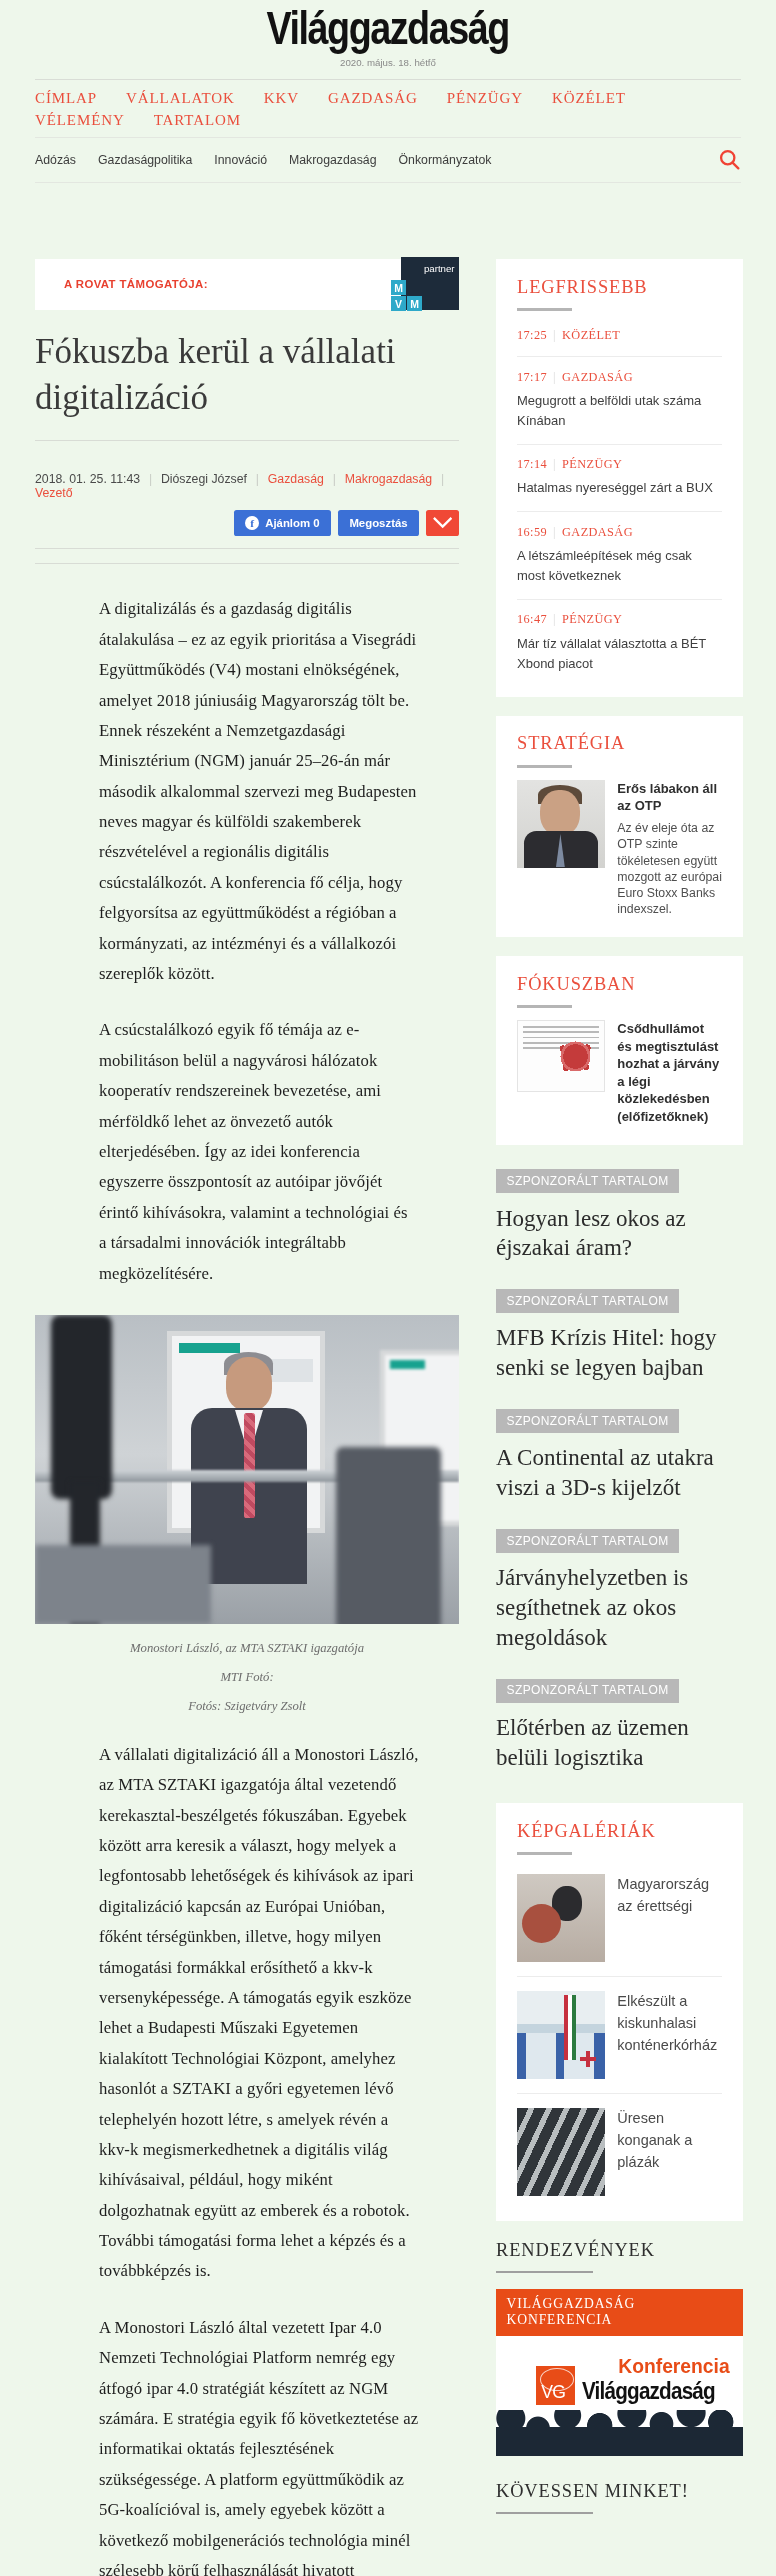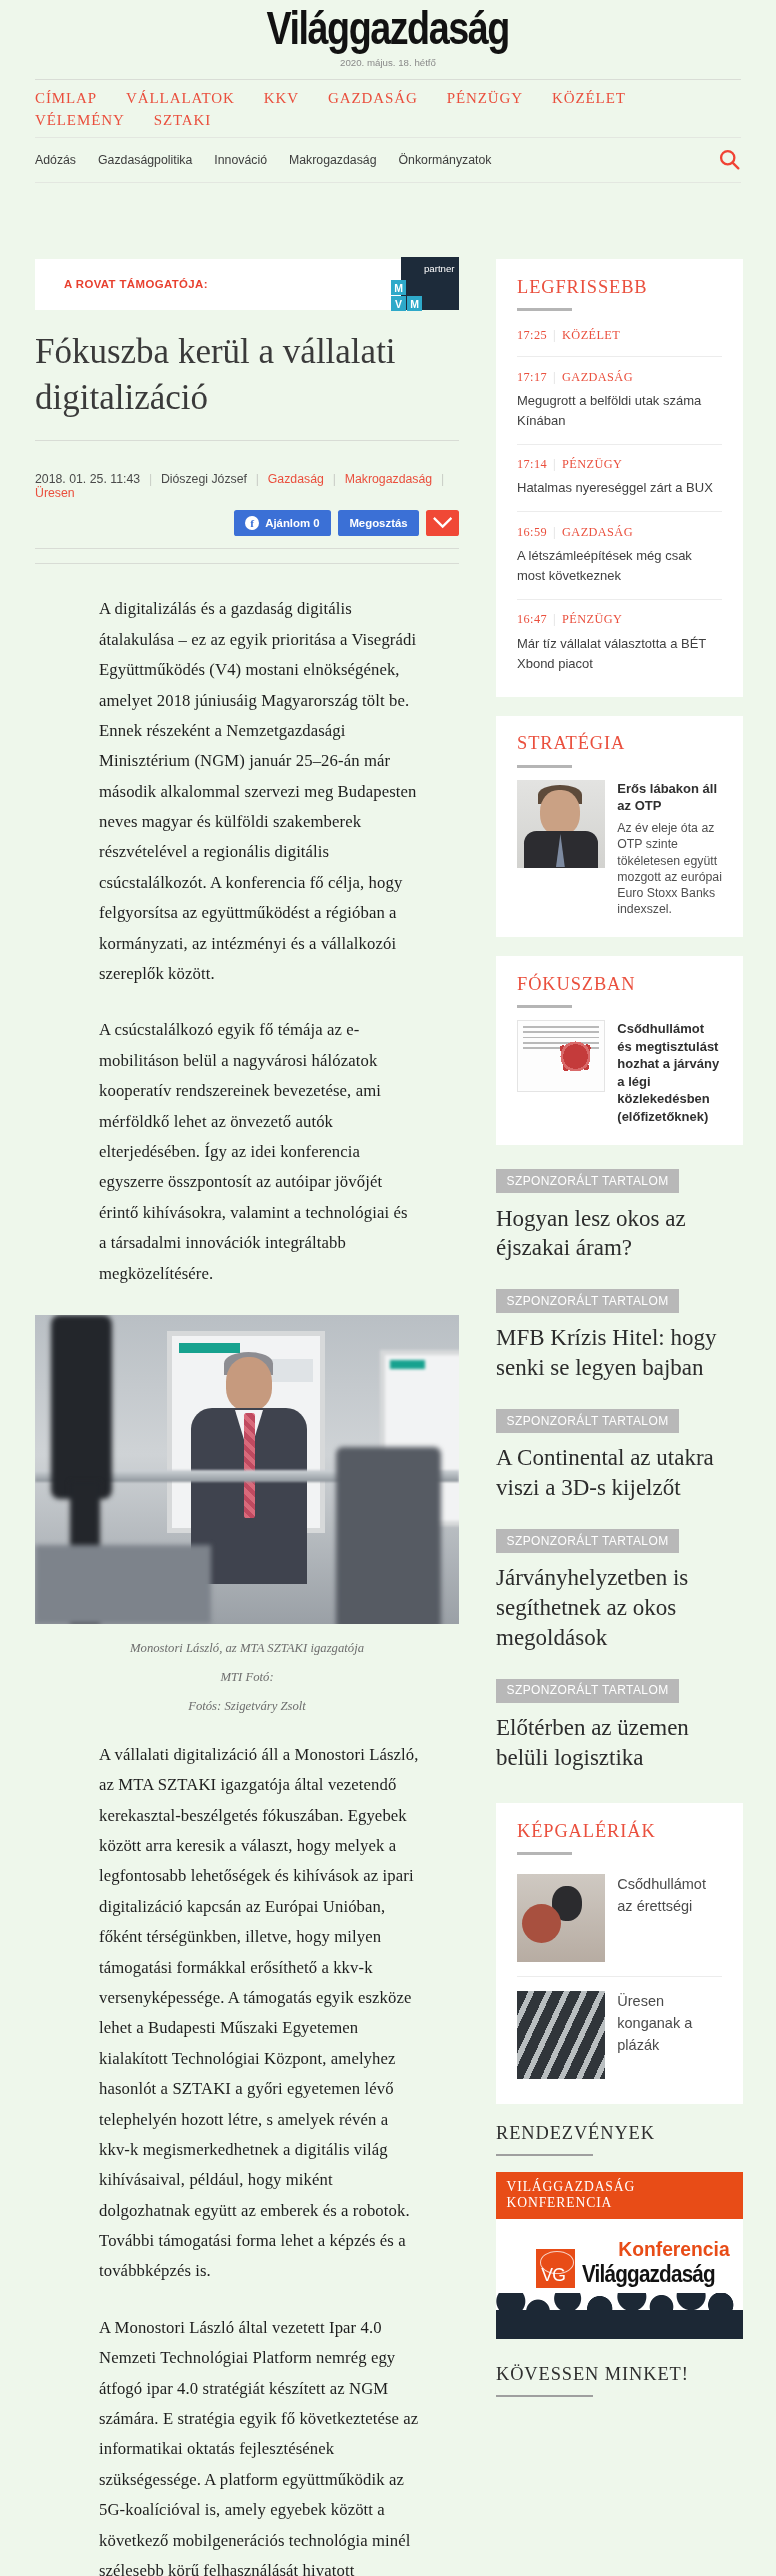--- a/index.html
+++ b/index.html
@@ -197,21 +197,21 @@
   <div class="hr"></div>
 
   <nav class="mainnav">
     <a>CÍMLAP</a>
     <a>VÁLLALATOK</a>
     <a>KKV</a>
     <a>GAZDASÁG</a>
     <a>PÉNZÜGY</a>
     <a>KÖZÉLET</a>
     <a>VÉLEMÉNY</a>
-    <a>SZTAKI</a>
+    <a>TARTALOM</a>
   </nav>
   <div class="hr2"></div>
 
   <div class="subnav">
     <a>Adózás</a>
     <a>Gazdaságpolitika</a>
     <a>Innováció</a>
     <a>Makrogazdaság</a>
     <a>Önkormányzatok</a>
     <span class="search">
@@ -243,21 +243,21 @@
 
       <div class="meta">
         <span>2018. 01. 25. 11:43</span>
         <span class="sep"></span>
         <span>Diószegi József</span>
         <span class="sep"></span>
         <a class="tag">Gazdaság</a>
         <span class="sep"></span>
         <a class="tag">Makrogazdaság</a>
         <span class="sep"></span>
-        <a class="tag">Üresen</a>
+        <a class="tag">Vezető</a>
       </div>
 
       <div class="sharerow">
         <button class="btn-blue">
           <span class="fcirc">f</span>
           <span>Ajánlom 0</span>
         </button>
         <button class="btn-blue">
           <span>Megosztás</span>
         </button>
@@ -376,21 +376,27 @@
       <div class="spon">
         <span class="spon-badge">SZPONZORÁLT TARTALOM</span>
         <div class="spon-title">Előtérben az üzemen belüli logisztika</div>
       </div>
 
       <div class="sbox" style="margin-top:30px">
         <div class="sb-h">KÉPGALÉRIÁK</div>
         <div class="sb-bar"></div>
         <div class="gal-item">
           <div class="thumb th-exam"></div>
-          <div class="gt">Csődhullámot az érettségi</div>
+          <div class="gt">Magyarország az érettségi</div>
+        </div>
+        <div class="gal-item">
+          <div class="thumb th-hosp">
+              <span class="cross"></span>
+            </div>
+          <div class="gt">Elkészült a kiskunhalasi konténerkórház</div>
         </div>
         <div class="gal-item">
           <div class="thumb th-mall"></div>
           <div class="gt">Üresen konganak a plázák</div>
         </div>
       </div>
 
       <div class="sideheading">
         <div class="sb-h dark">RENDEZVÉNYEK</div>
         <div class="side-underbar"></div>

